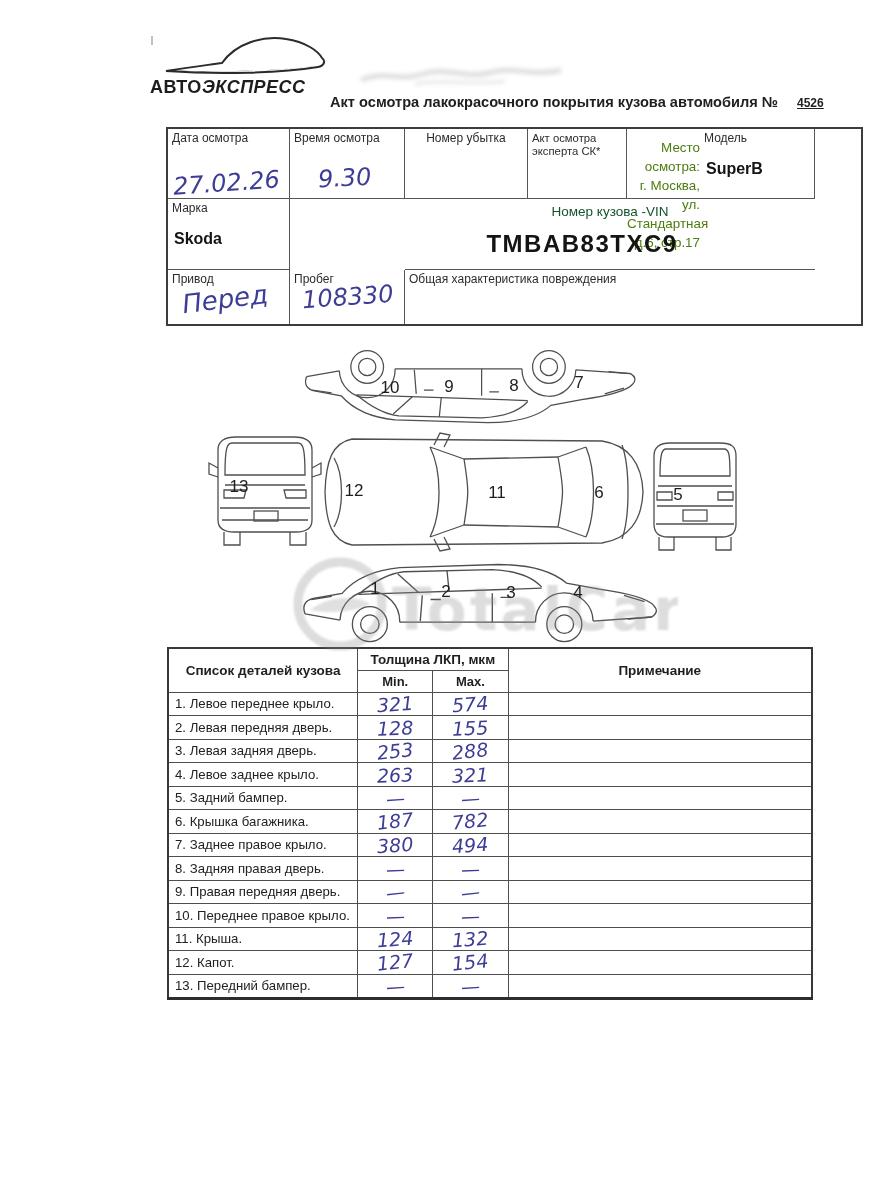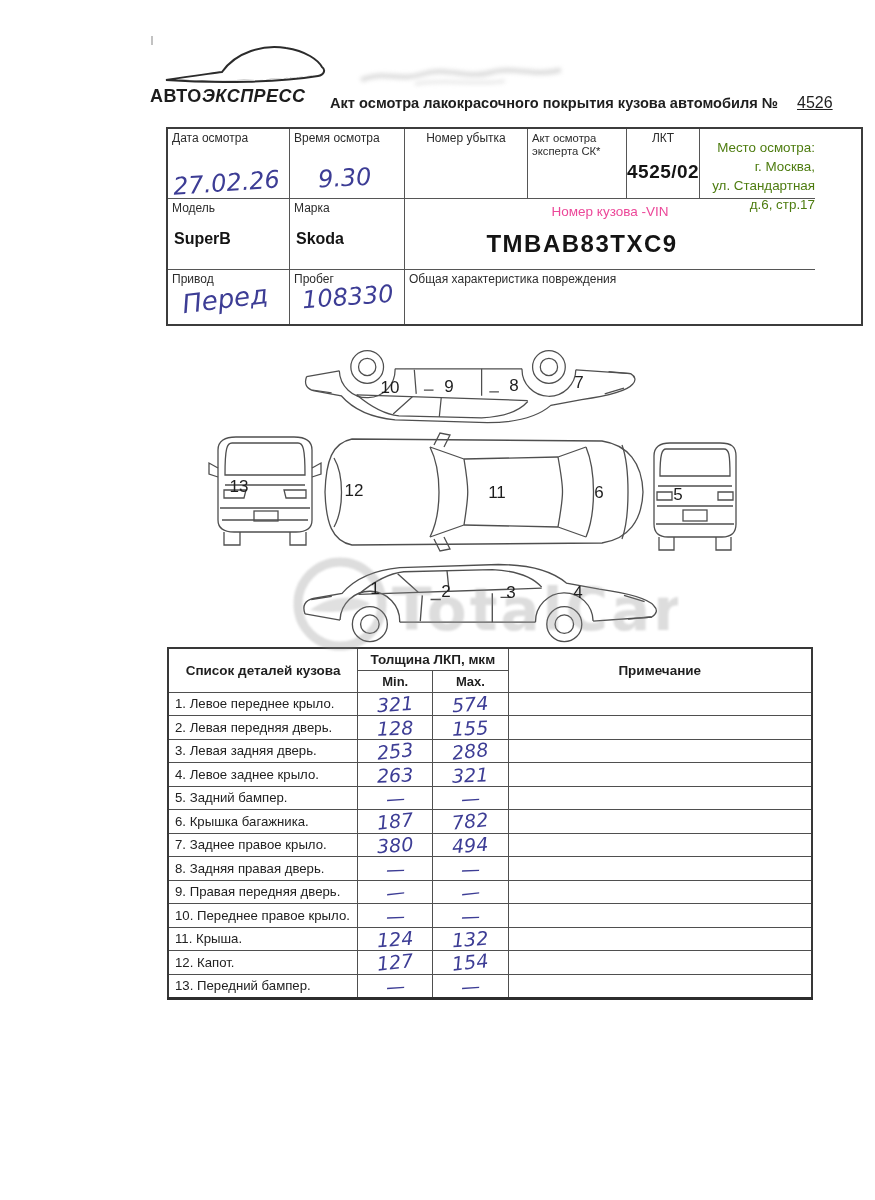--- a/index.html
+++ b/index.html
@@ -1,50 +1,50 @@
 <!DOCTYPE html>
 <html><head>
 <meta charset="utf-8">
 <style>
   html,body{margin:0;padding:0;background:#ffffff;}
   .page{position:relative;width:875px;height:1200px;background:#fff;
         font-family:"Liberation Sans",sans-serif;color:#262626;overflow:hidden;}
 
   
-  .logo{position:absolute;left:146px;top:36px;width:190px;height:92px;}
+  .logo{position:absolute;left:146px;top:27px;width:190px;height:92px;}
   .logo svg{display:block;margin-left:14px;}
   .logo-text{font-size:18px;letter-spacing:.5px;color:#1d1d1d;margin-top:-4px;margin-left:4px;white-space:nowrap;}
   .logo-text .lb{font-weight:700;}
   .logo-text .li{font-style:italic;font-weight:600;}
 
   
   .smudge{position:absolute;left:355px;top:56px;opacity:.5;filter:blur(2px);}
   .tick{position:absolute;left:151px;top:36px;width:2px;height:9px;background:#9a9a9a;opacity:.6;}
 
   
   .title{position:absolute;left:330px;top:94px;width:492px;text-align:center;
          font-size:14.6px;font-weight:600;color:#1f1f1f;white-space:nowrap;}
-  .doc-num{font-weight:400;font-size:16px;text-decoration:underline;margin-left:19px;}
+  .doc-num{font-weight:700;font-size:12px;text-decoration:underline;margin-left:19px;}
 
   
   .htable{position:absolute;left:166px;top:127px;width:697px;height:199px;box-sizing:border-box;
           border:2px solid #3c3c3c;display:grid;
           grid-template-columns:122px 115px 123px 99px 73px 115px;
           grid-template-rows:70px 71px 54px;}
   .hcell{position:relative;box-sizing:border-box;border-right:1px solid #565656;border-bottom:1px solid #565656;}
   .hcell.no-r{border-right:none;}
   .hcell.no-b{border-bottom:none;}
   .clabel{font-size:12px;color:#2c2c2c;padding:3px 4px 0 4px;line-height:1.15;}
   .clabel.small{font-size:11.3px;}
   .clabel.center{text-align:center;}
   .span4{grid-column:3 / 7;}
   .pval{font-weight:700;color:#141414;}
   .make-val{font-size:16px;margin:14px 0 0 6px;}
   .lkt-val{font-size:19px;text-align:center;margin-top:15px;letter-spacing:.5px;}
-  .vin-label{font-size:13.5px;text-align:center;margin-top:5px;color:#ec4899;}
+  .vin-label{font-size:13.5px;text-align:center;margin-top:5px;color:#14532d;}
   .vin-val{font-size:24px;text-align:center;margin-top:11px;letter-spacing:1.5px;transform:translateX(-28px);}
   .place{font-size:13.4px;line-height:1.42;text-align:right;padding-top:9px;color:#4d7c0f;}
 
   
   .hand{font-family:"DejaVu Sans",sans-serif;font-style:italic;color:#3d3d95;white-space:nowrap;}
   .hand-date{position:absolute;left:5px;bottom:1px;font-size:24px;transform:rotate(-4deg);}
   .hand-time{position:absolute;left:28px;bottom:6px;font-size:24px;transform:rotate(-3deg);}
   .hand-drive{position:absolute;left:14px;top:14px;font-size:26px;transform:rotate(-7deg);z-index:3;}
   .hand-mileage{position:absolute;left:12px;top:13px;font-size:24px;transform:rotate(-4deg);}
 
@@ -116,24 +116,20 @@
     </div>
     <div class="hcell">
       <div class="clabel">Время осмотра</div>
       <div class="hand hand-time">9.30</div>
     </div>
     <div class="hcell">
       <div class="clabel center">Номер убытка</div>
     </div>
     <div class="hcell">
       <div class="clabel small">Акт осмотра эксперта СК*</div>
-    </div>
-    <div class="hcell">
-      <div class="clabel center">ЛКТ</div>
-      <div class="pval lkt-val">4525/02</div>
     </div>
     <div class="hcell no-r">
       <div class="place">
         <div>Место осмотра:</div>
         <div>г. Москва,</div>
         <div>ул. Стандартная</div>
         <div>д.6, стр.17</div>
       </div>
     </div>
 

